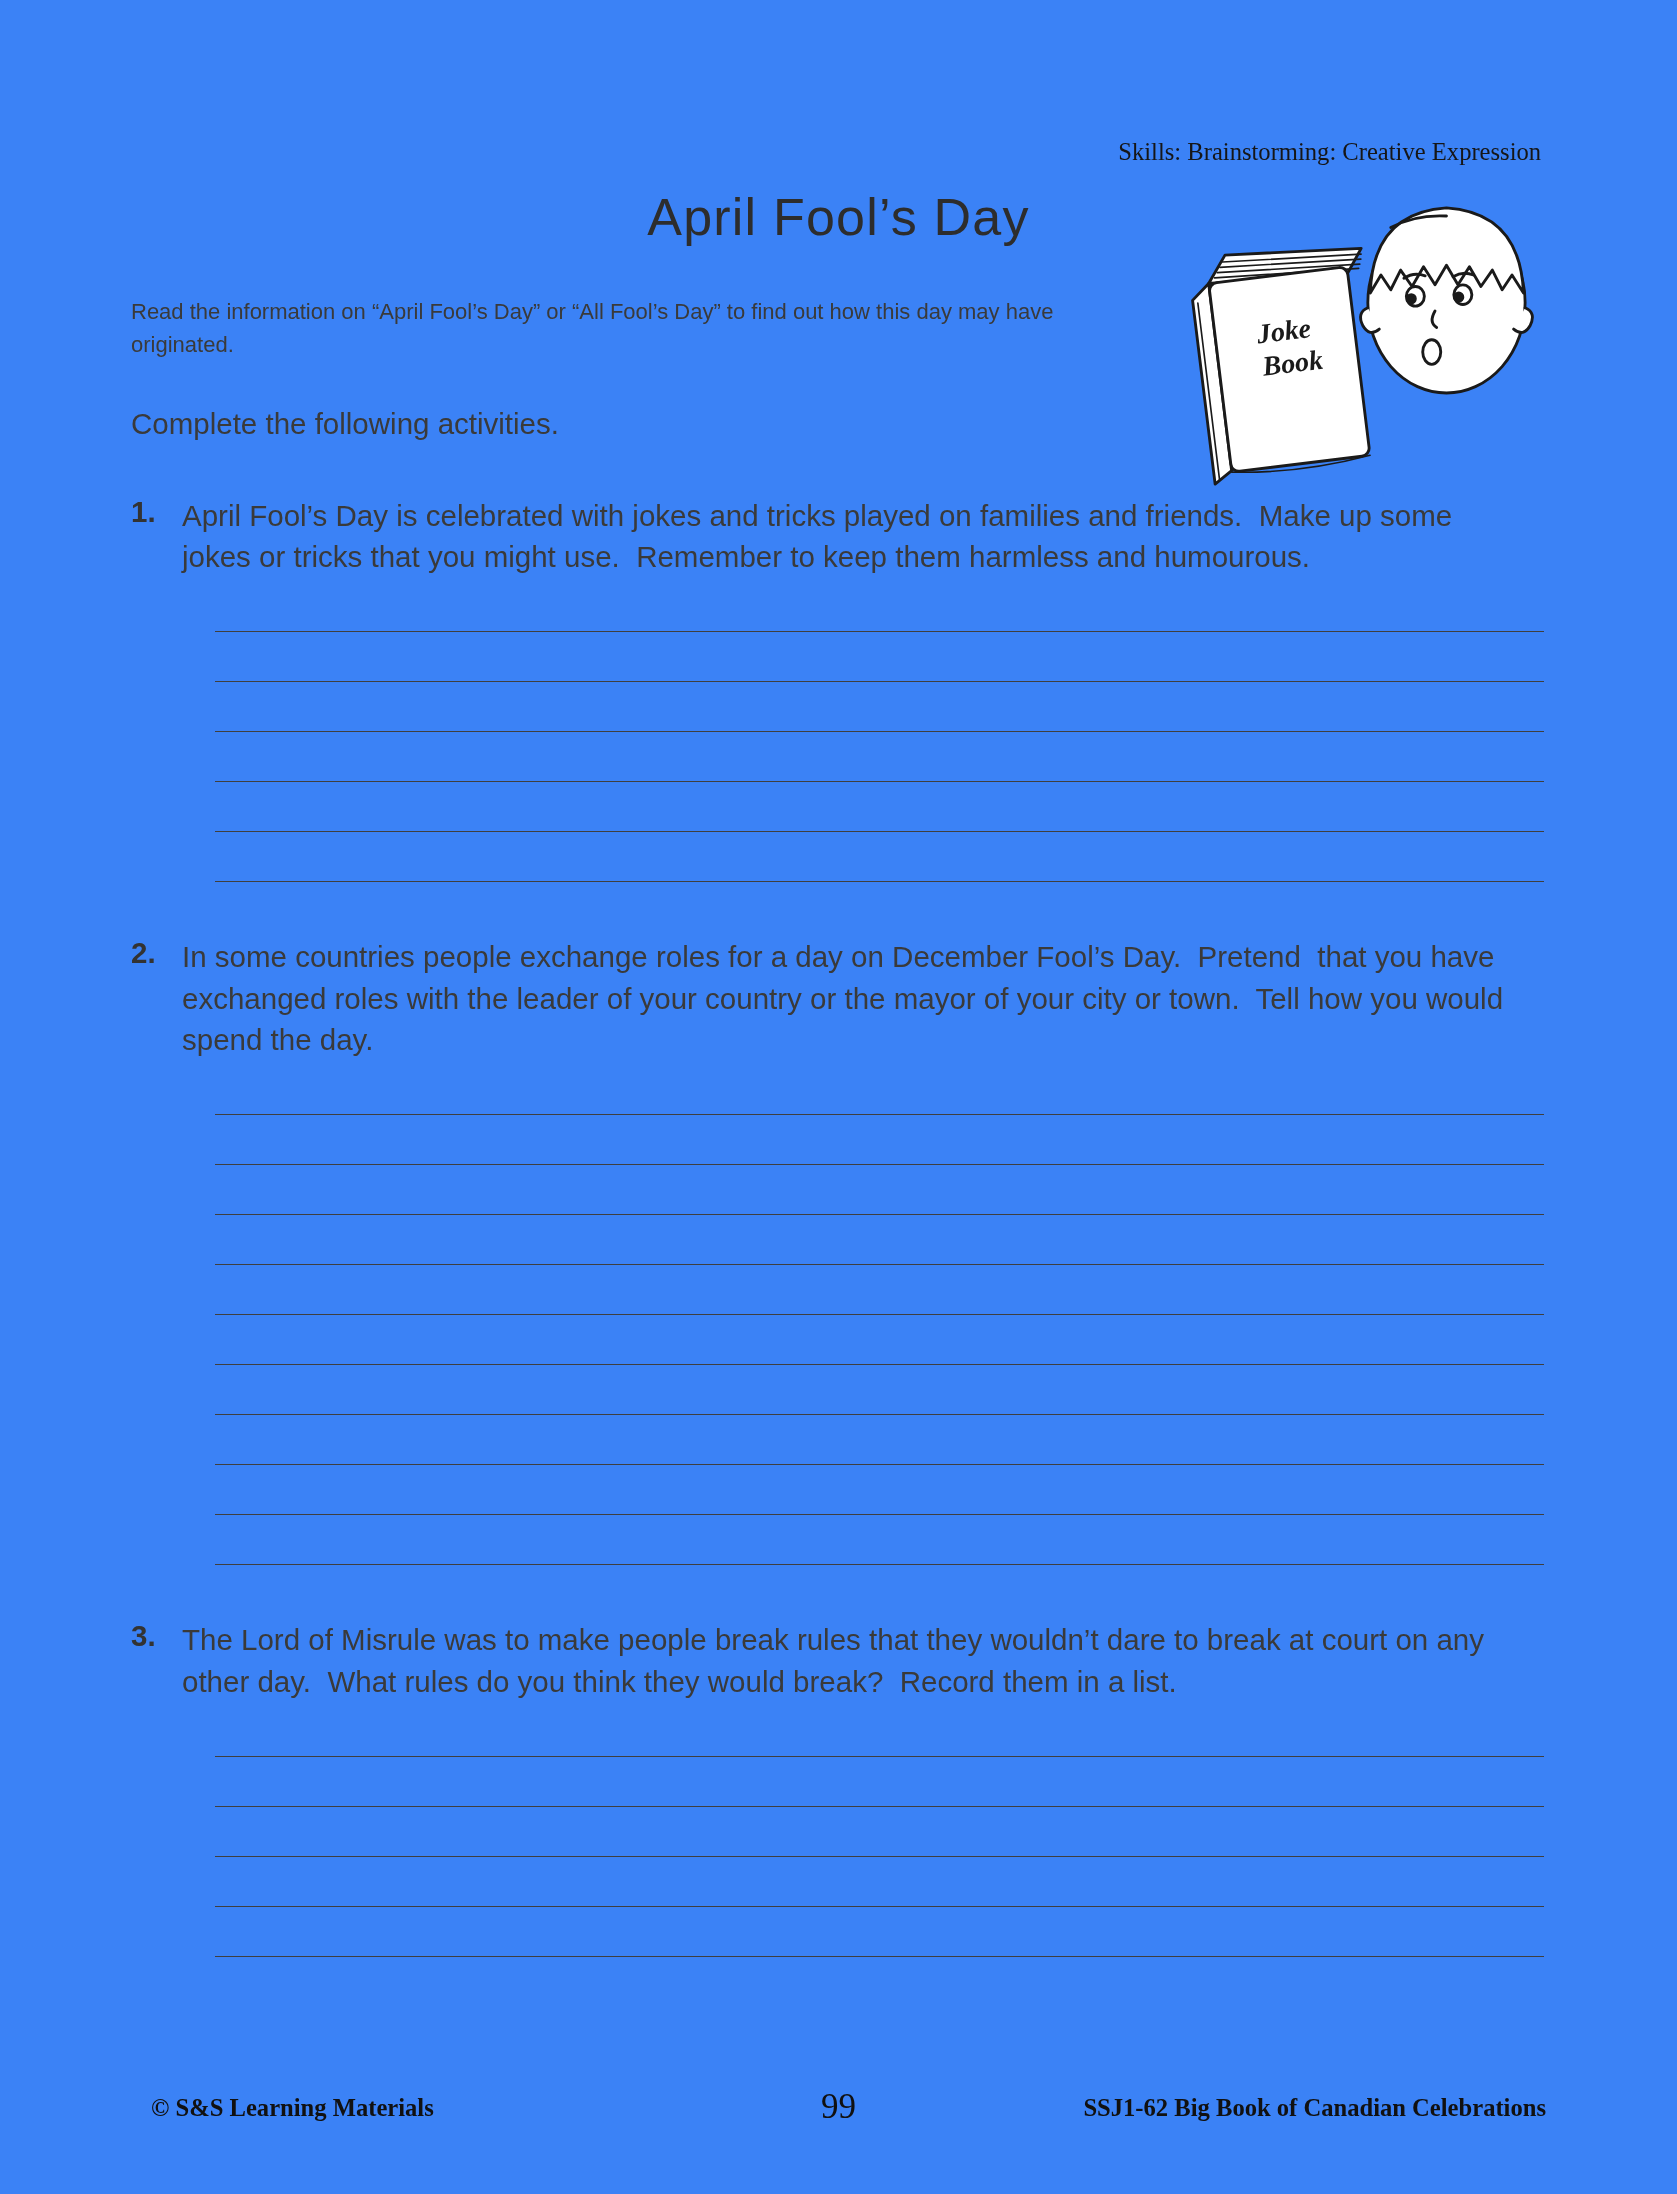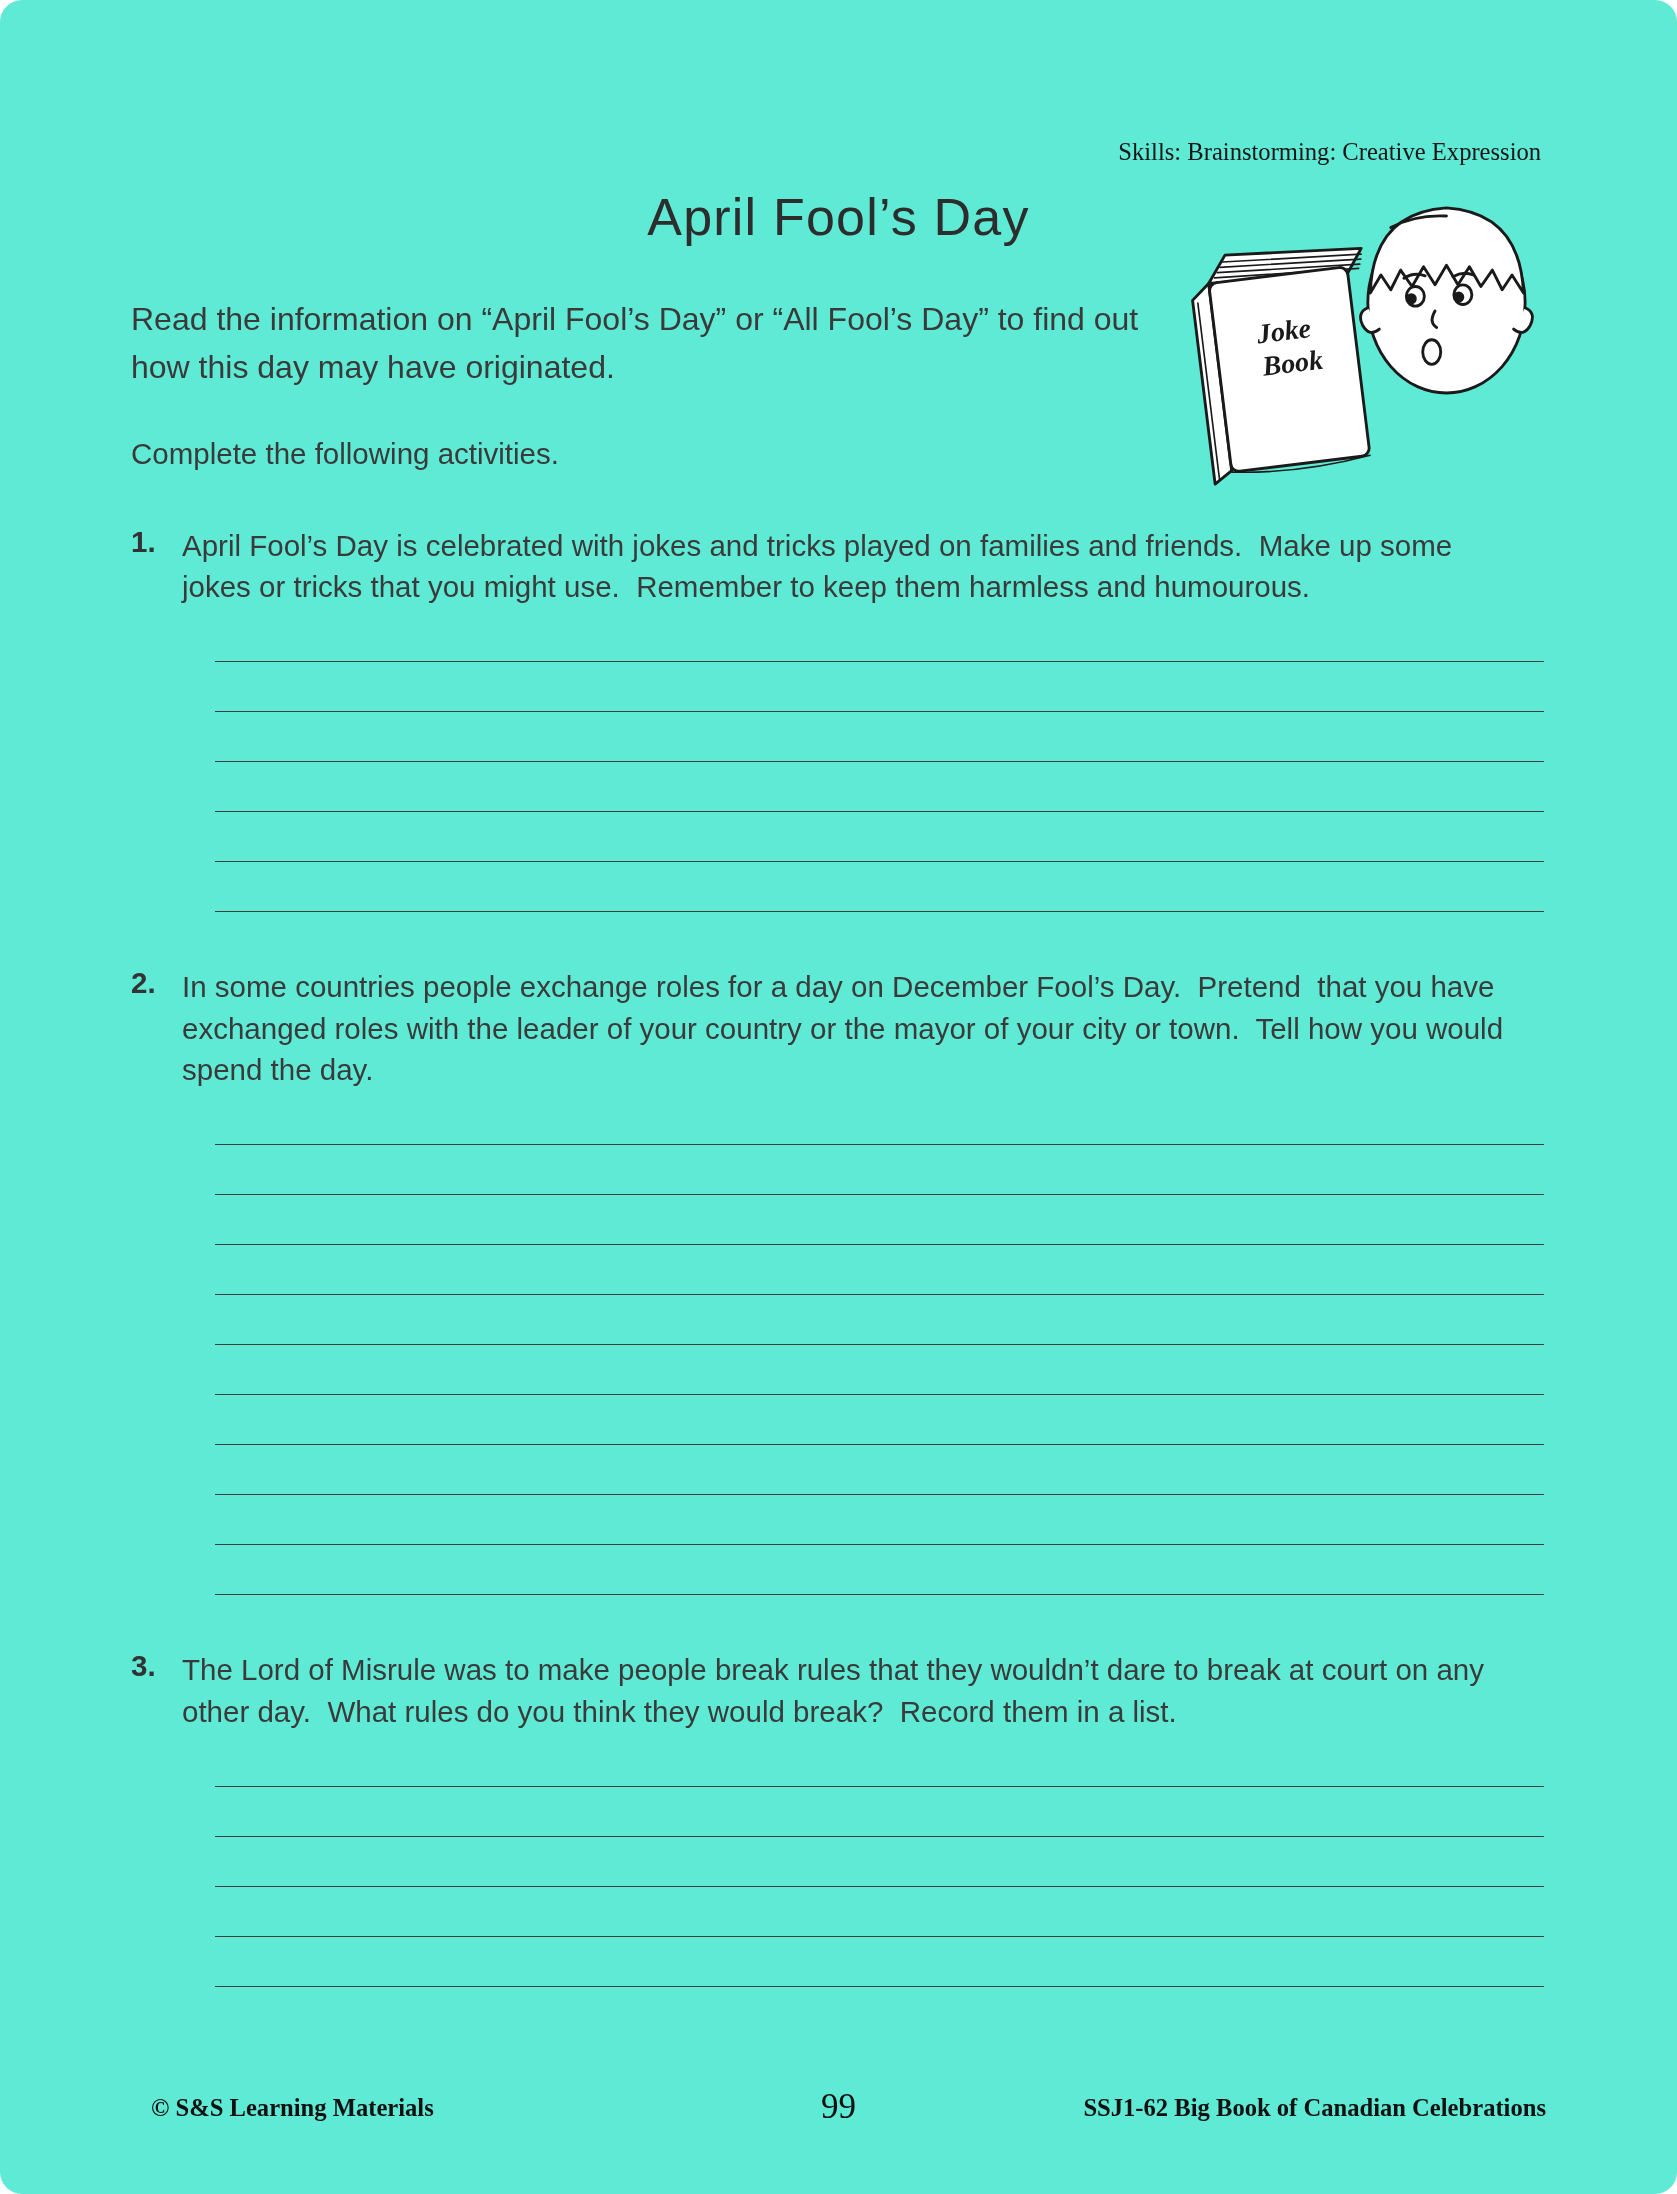--- a/index.html
+++ b/index.html
@@ -1,24 +1,23 @@
 <!DOCTYPE html>
 <html style="font-size:13px"><head>
 <meta charset="utf-8">
 <style>
   html, body { margin: 0; padding: 0; background: #ffffff; }
   .page {
     position: relative;
     width: 1677px;
     height: 2194px;
-    background: #5eead4;
+    background: #3b82f6;
     font-family: "Liberation Sans", sans-serif;
     color: #3a3a3a;
     overflow: hidden;
-    border-radius: 22px;
   }
   .content { padding: 138px 131px 0 131px; }
 
   .skills-line {
     text-align: right;
     font-family: "Liberation Serif", serif;
     font-size: 24.6px;
     color: #161616;
     padding-right: 4.9px;
   }
@@ -27,21 +26,21 @@
     text-align: center;
     font-size: 52px;
     font-weight: normal;
     letter-spacing: 1.2px;
     color: #2d2d2d;
     margin-top: 21px;
   }
 
   .intro-text {
     margin-top: 48px;
-    font-size: 32px;
+    font-size: 22px;
     line-height: 1.5;
     max-width: 1016px;
     white-space: pre-wrap;
   }
 
   .complete-line {
     margin-top: 46px;
     font-size: 29.5px;
     white-space: pre-wrap;
   }

